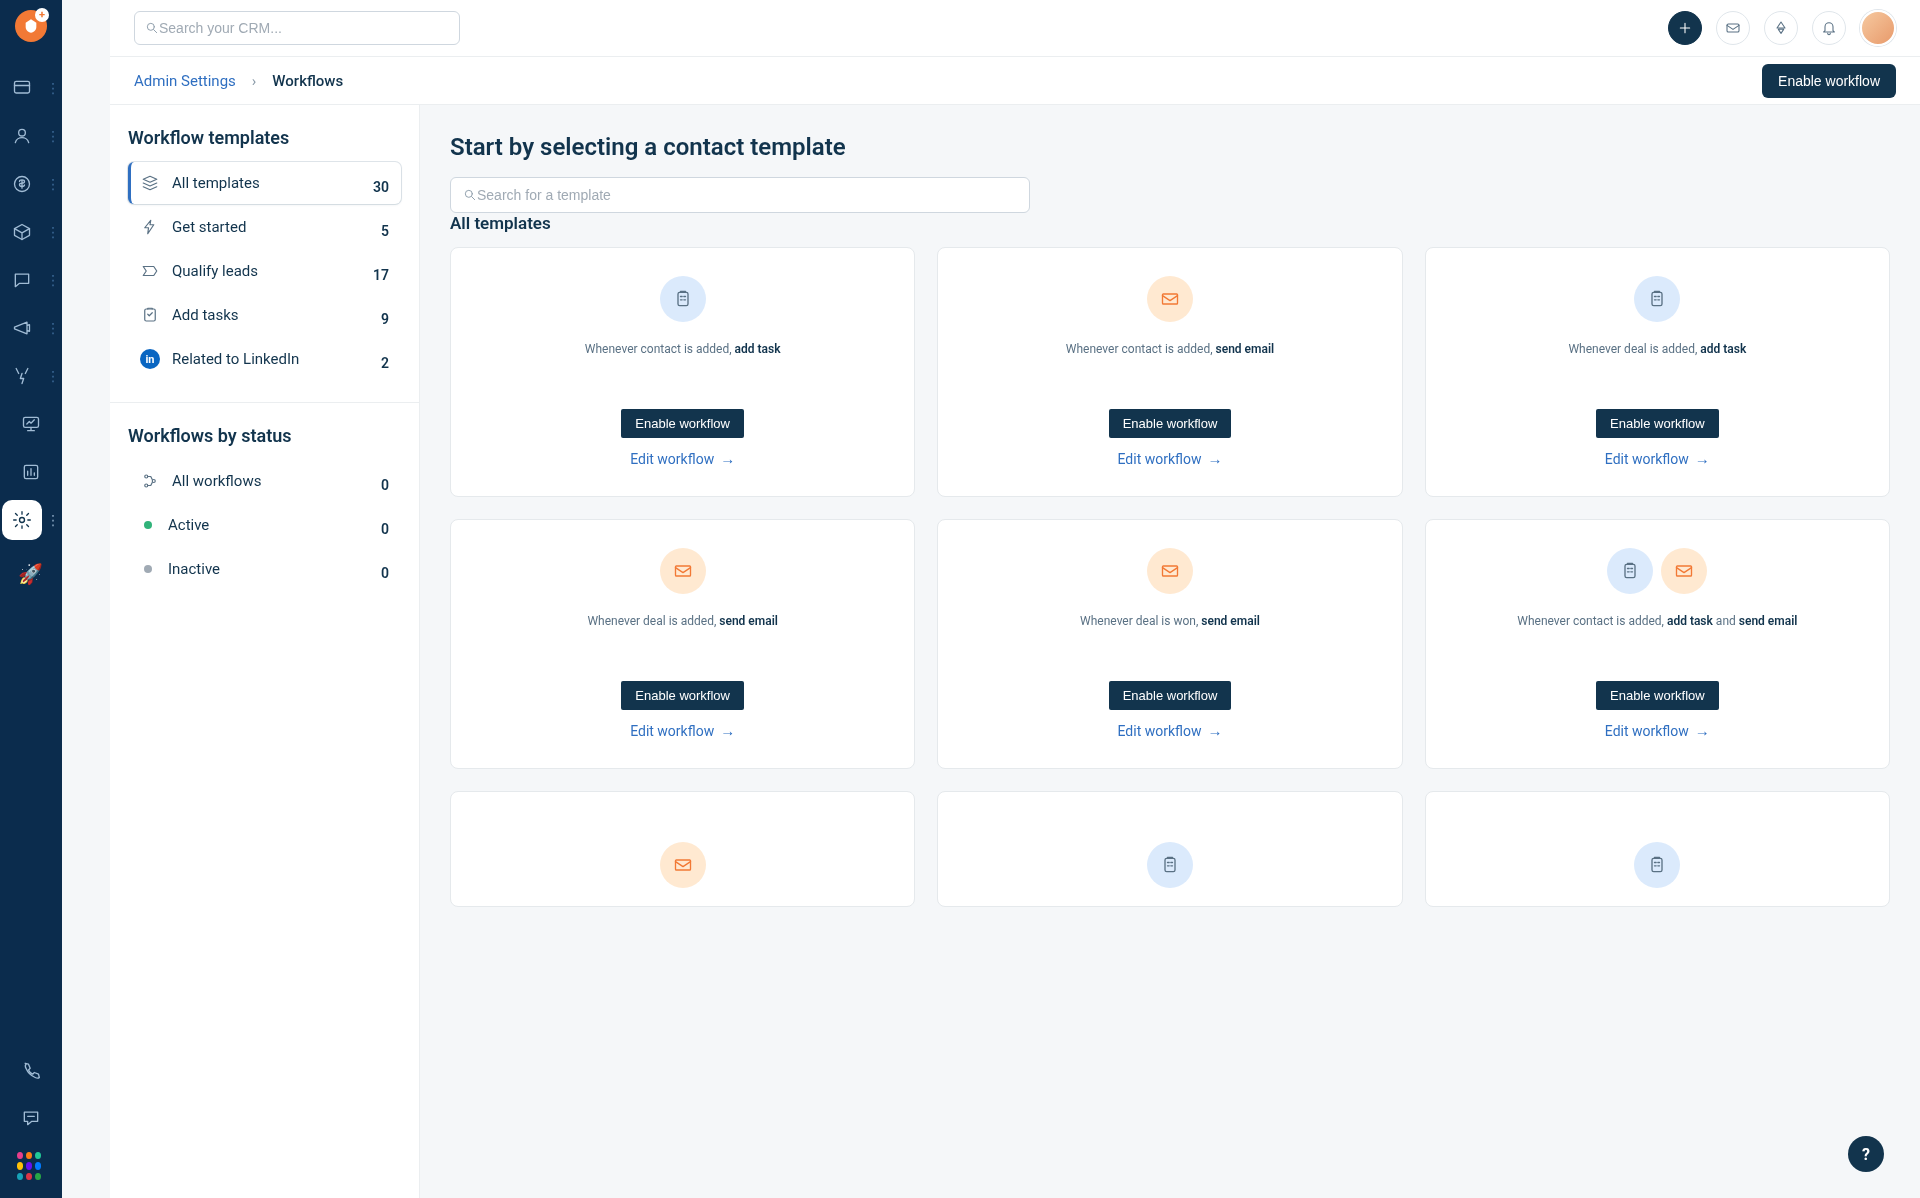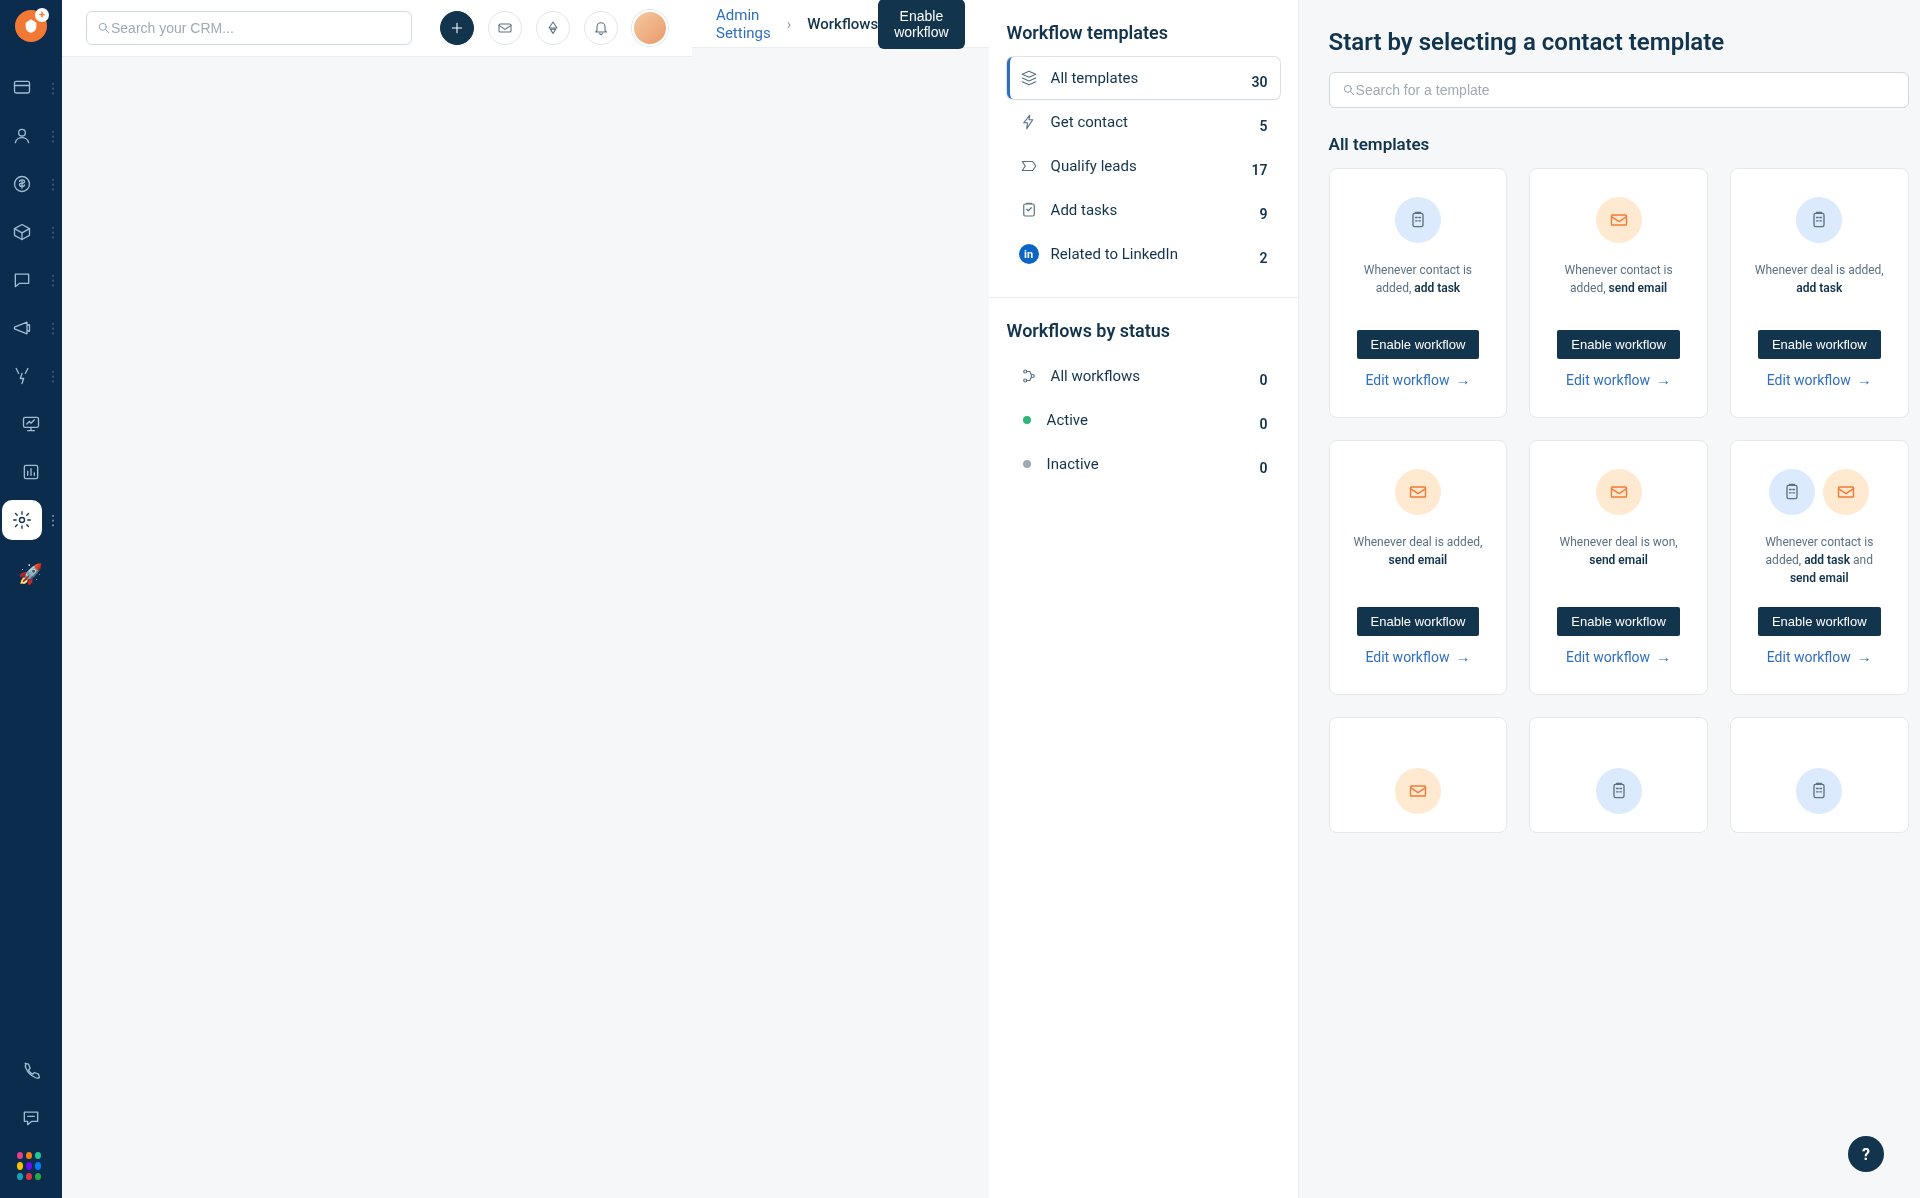--- a/index.html
+++ b/index.html
@@ -17,21 +17,21 @@
 .nav-dots { color:#3d6b99; font-size:14px; line-height:1; }
 .nav-bottom { margin-top: auto; margin-bottom: 12px; display:flex; flex-direction:column; gap:8px; align-items:center;}
 .apps-icon { width:28px; height:28px; display:grid; grid-template-columns:repeat(3,6px); grid-gap:3px; }
 .apps-icon span:nth-child(1){background:#e83e8c;} .apps-icon span:nth-child(2){background:#fd7e14;} .apps-icon span:nth-child(3){background:#20c997;}
 .apps-icon span:nth-child(4){background:#ffc107;} .apps-icon span:nth-child(5){background:#6610f2;} .apps-icon span:nth-child(6){background:#007bff;}
 .apps-icon span:nth-child(7){background:#17a2b8;} .apps-icon span:nth-child(8){background:#dc3545;} .apps-icon span:nth-child(9){background:#28a745;}
 .apps-icon span{ border-radius:50%; }
 .rocket { font-size:20px; }
 
 
-.main { flex: 1; display: flex; flex-direction: row; min-width: 0; }
+.main { flex: 1; display: flex; flex-direction: column; min-width: 0; padding-left: 48px; }
 
 
 .topbar { height: 57px; background: #fff; border-bottom: 1px solid #ebeef0; display: flex; align-items: center; padding: 0 24px; gap: 14px; }
 .search-box { width: 326px; height: 34px; border: 1px solid #cfd7df; border-radius: 6px; display: flex; align-items: center; padding: 0 10px; color: #8a9aa8; }
 .search-box input { border: none; outline: none; flex: 1; font-size: 14px; background: transparent; }
 .search-box input::placeholder { color: #a0aab4; }
 .topbar .spacer { flex: 1; }
 .top-circle { width: 34px; height: 34px; border-radius: 50%; border: 1px solid #e0e6eb; display: flex; align-items: center; justify-content: center; color: #5a7184; cursor: pointer; }
 .top-circle.dark { background: #12344d; color: #fff; border-color: #12344d; }
 .avatar { width: 36px; height: 36px; border-radius: 50%; background: linear-gradient(135deg,#f6c9a0,#e89a6b); border:2px solid #fff; box-shadow:0 0 0 1px #e0e6eb; }
@@ -57,21 +57,21 @@
 .side-item.active { background: #fff; box-shadow: 0 1px 3px rgba(18,52,77,0.08), 0 0 0 1px #e0e6eb; border-left: 3px solid #2f6fc1; padding-left: 9px; }
 .side-item .count { margin-left: auto; font-size: 14px; font-weight: 600; color: #12344d; margin-top: 8px; }
 .side-item .dot { width: 8px; height: 8px; border-radius: 50%; margin-right: 16px; margin-left:4px; }
 .dot.green { background: #31b37a; } .dot.gray { background: #a0aab4; }
 .linkedin-badge { width:20px; height:20px; border-radius:50%; background:#0a66c2; color:#fff; font-size:11px; font-weight:700; display:flex; align-items:center; justify-content:center; margin-right:12px; }
 .sidebar-divider{ height:1px; background:#ebeef0; margin:4px -18px 22px; }
 
 
 .panel { flex: 1; padding: 28px 30px; overflow-y: auto; background: #f5f7f9; }
 .panel h1 { font-size: 24px; font-weight: 600; color: #12344d; margin-bottom: 16px; }
-.tmpl-search { width: 580px; height: 36px; background: #fff; border: 1px solid #cfd7df; border-radius: 6px; display: flex; align-items: center; padding: 0 12px; color: #8a9aa8; margin-bottom: 26px; }
+.tmpl-search { width: 580px; height: 36px; background: #fff; border: 1px solid #cfd7df; border-radius: 6px; display: flex; align-items: center; padding: 0 12px; color: #8a9aa8; }
 .tmpl-search input { border: none; outline: none; flex: 1; font-size: 14px; background: transparent; }
 .tmpl-search input::placeholder { color: #a0aab4; }
 .section-title { font-size: 17px; font-weight:600; margin-bottom: 14px; color:#12344d; }
 
 .cards { display: grid; grid-template-columns: repeat(3, 1fr); gap: 22px; }
 .card { background: #fff; border: 1px solid #e5e9ec; border-radius: 8px; padding: 28px 22px 28px; display: flex; flex-direction: column; align-items: center; text-align: center; min-height: 250px; }
 .card .icons { display: flex; gap: 8px; margin-bottom: 18px; }
 .card-ico { width: 46px; height: 46px; border-radius: 50%; display: flex; align-items: center; justify-content: center; }
 .card-ico.task { background: #dbeafc; color:#5a7184; }
 .card-ico.email { background: #ffe9d1; color:#f27935; }
@@ -272,21 +272,21 @@
               </span>
               <span>All templates</span>
               <span class="count">30</span>
             </div>
             <div class="side-item">
               <span class="icn">
                 <svg width="18" height="18" viewBox="0 0 24 24">
                   <path d="M13 3L5 13h5l-1 8 8-12h-5l1-6z"></path>
                 </svg>
               </span>
-              <span>Get contact</span>
+              <span>Get started</span>
               <span class="count">5</span>
             </div>
             <div class="side-item">
               <span class="icn">
                 <svg width="18" height="18" viewBox="0 0 24 24">
                   <path d="M3 6h14l4 6-4 6H3l4-6-4-6z"></path>
                 </svg>
               </span>
               <span>Qualify leads</span>
               <span class="count">17</span>

